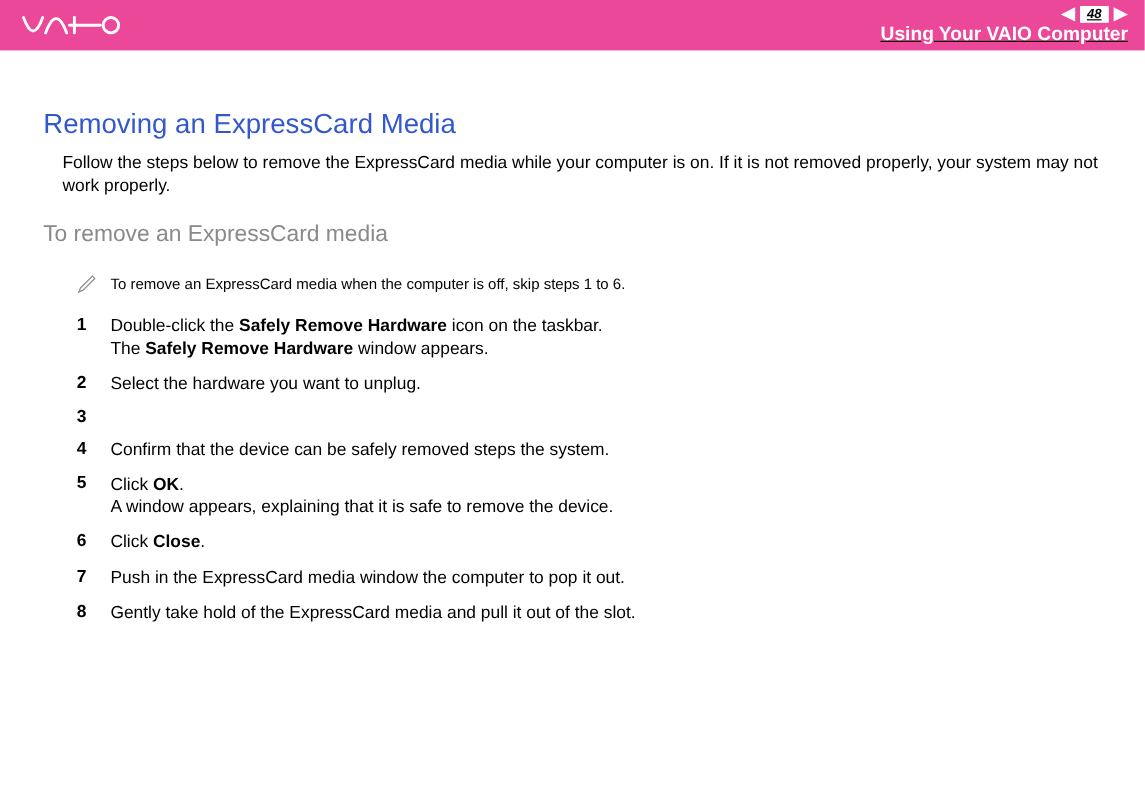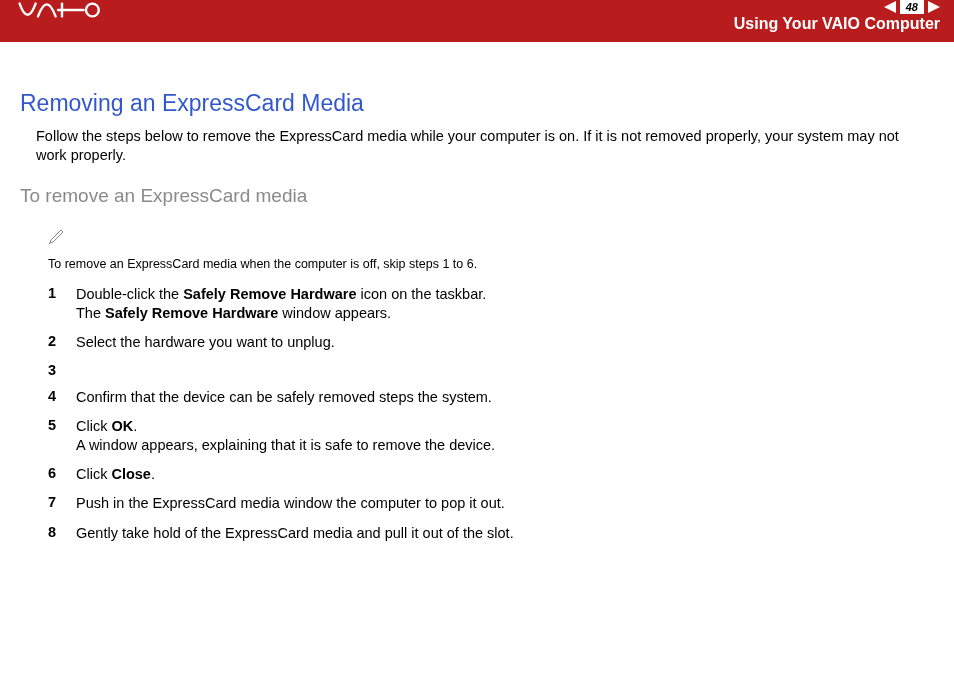--- a/index.html
+++ b/index.html
@@ -4,27 +4,28 @@
   <style>
     * { margin: 0; padding: 0; box-sizing: border-box; }
     body {
       font-family: Arial, Helvetica, sans-serif;
       width: 954px;
       height: 674px;
       background: #fff;
       position: relative;
     }
     .header-bar {
-      background: #b91c1c;
+      background: #ec4899;
       height: 42px;
       width: 100%;
       display: flex;
-      align-items: flex-start;
+      align-items: center;
       justify-content: space-between;
       padding: 0 14px 0 18px;
+      text-decoration: underline;
     }
     .vaio-logo {
       color: #fff;
       display: flex;
       align-items: center;
     }
     .vaio-logo svg {
       height: 20px;
       width: 96px;
     }
@@ -67,21 +68,21 @@
       line-height: 14px;
       font-size: 11px;
       font-weight: bold;
       font-style: italic;
     }
     .section-label {
       font-size: 16px;
       font-weight: bold;
     }
     .content {
-      padding: 48px 36px 0 20px;
+      padding: 48px 36px 0 36px;
     }
     .title {
       color: #3358cc;
       font-size: 23px;
       font-weight: normal;
       margin-bottom: 10px;
     }
     .intro {
       font-size: 14.5px;
       line-height: 1.3;
@@ -93,21 +94,20 @@
       color: #8a8a8a;
       font-size: 19px;
       font-weight: normal;
       margin-bottom: 16px;
     }
     .note-row {
       display: flex;
       align-items: flex-start;
       margin-bottom: 12px;
       padding-left: 28px;
-      flex-direction: column;
     }
     .note-icon {
       width: 28px;
       flex-shrink: 0;
       color: #8a8a8a;
       font-size: 20px;
       padding-top: 2px;
     }
     .note-text {
       font-size: 12.5px;

